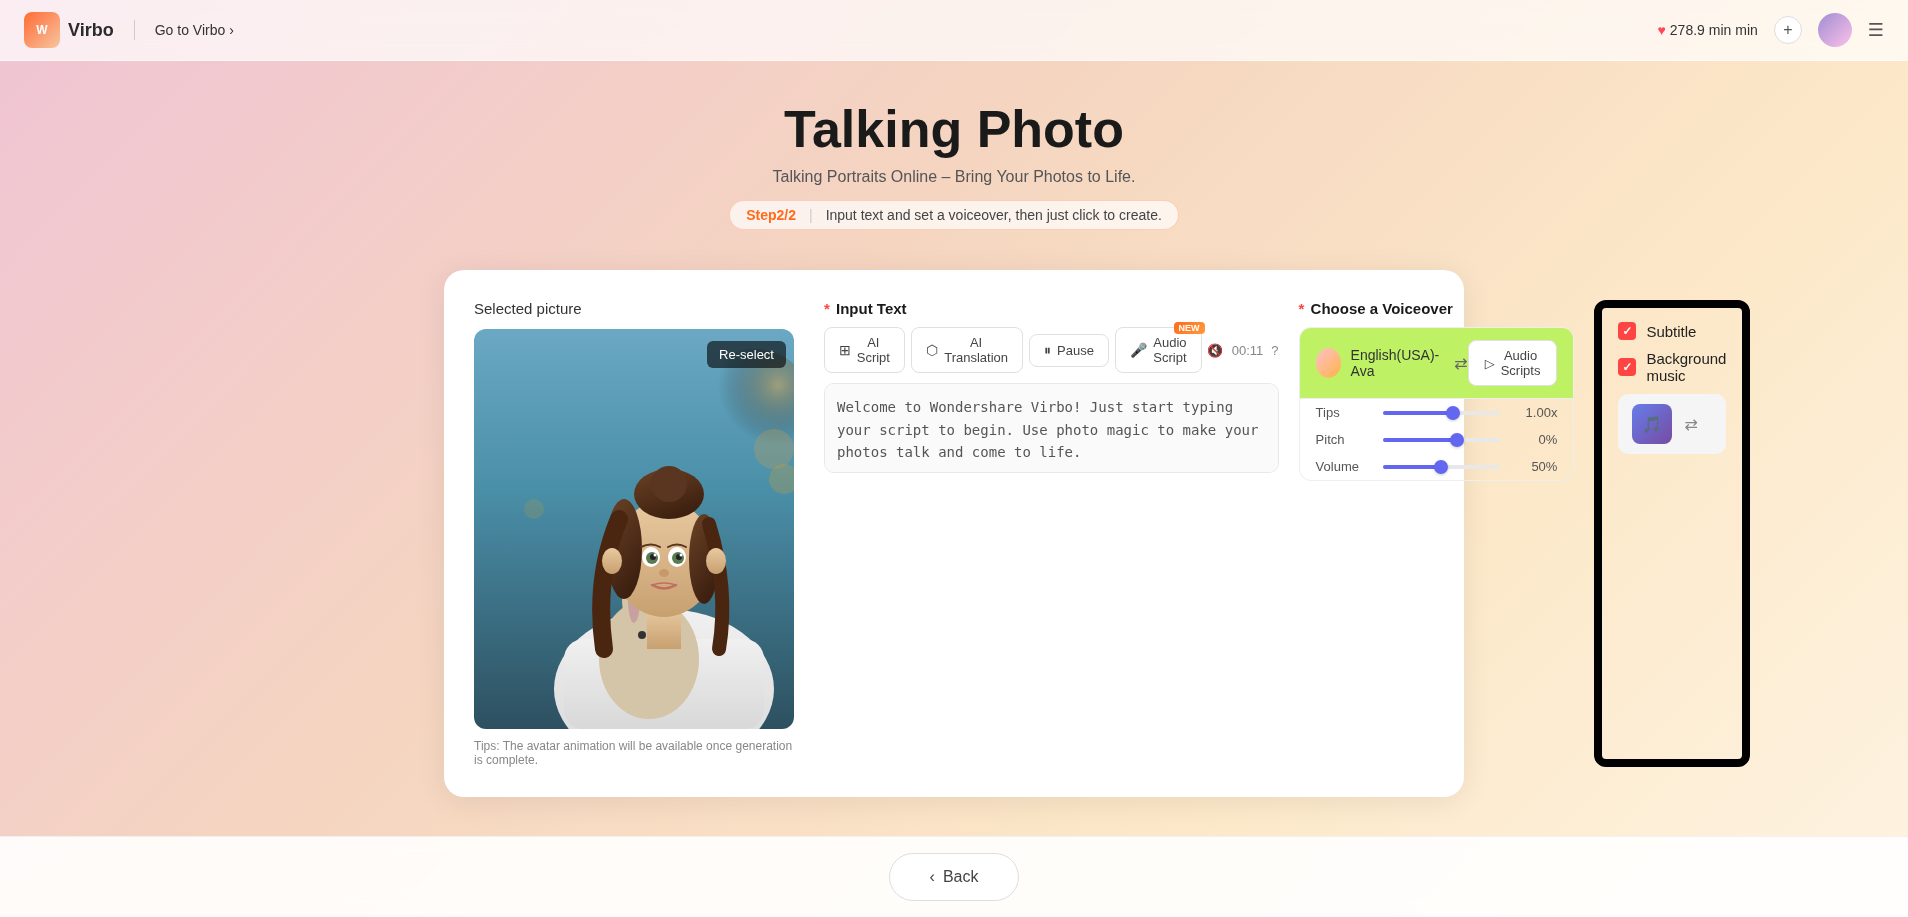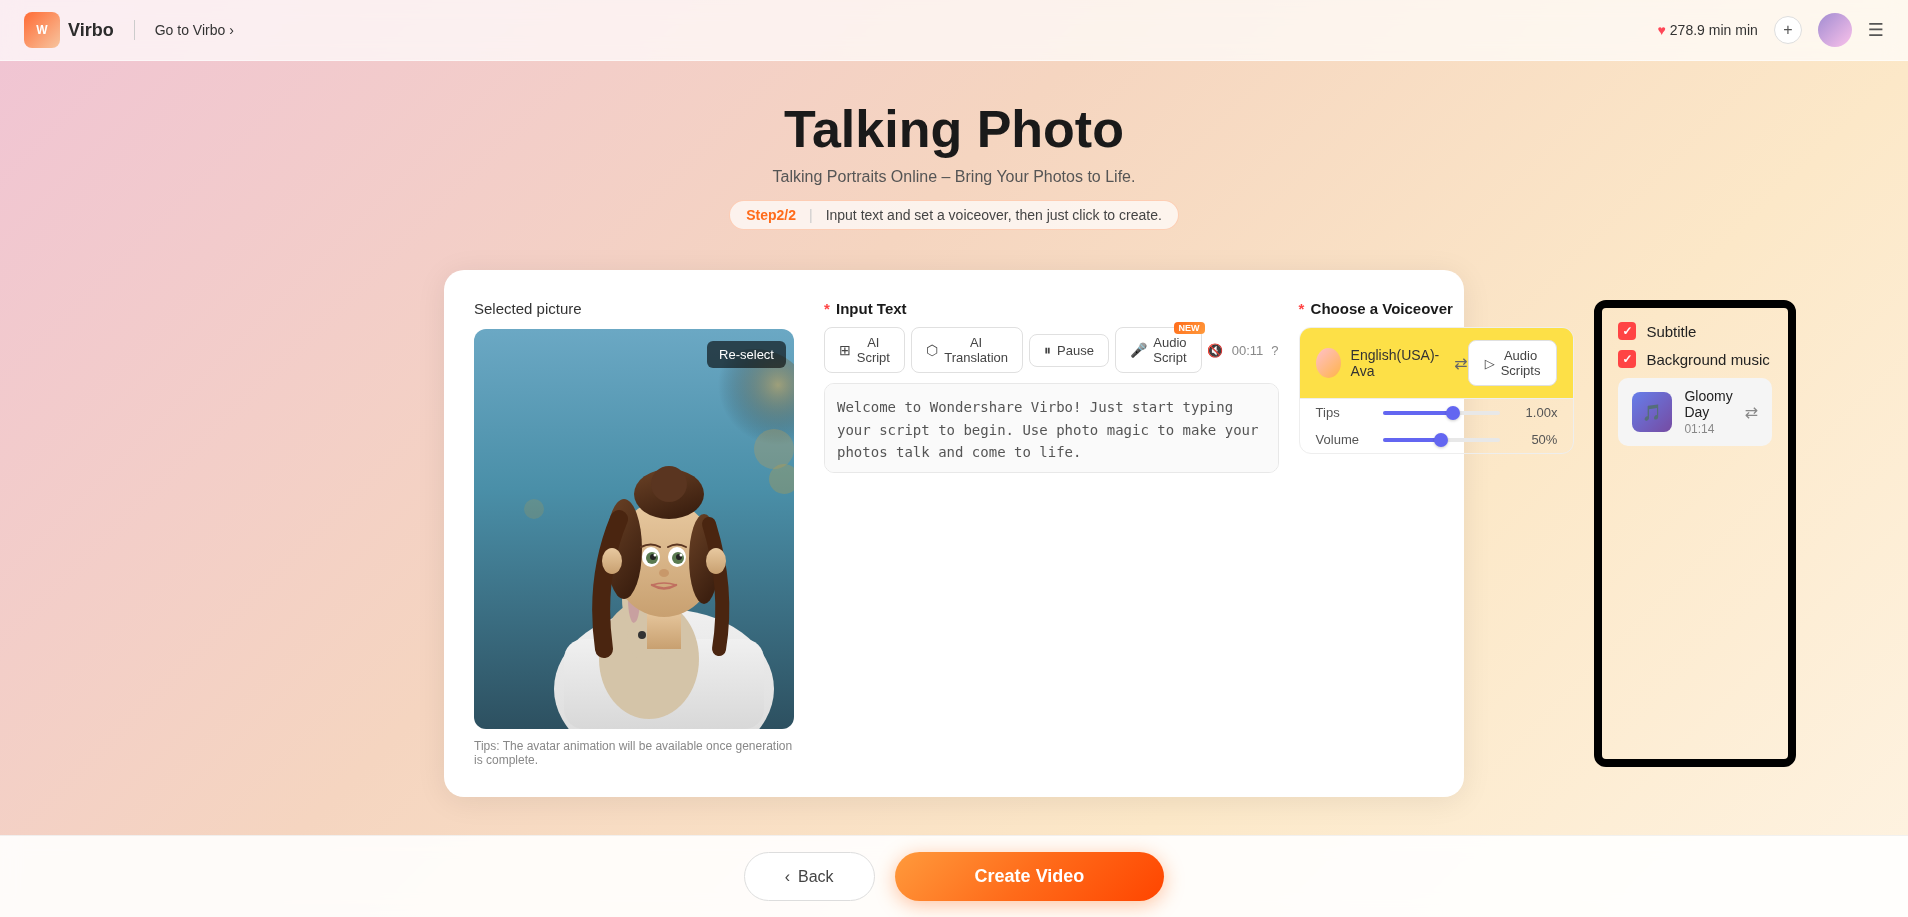--- a/index.html
+++ b/index.html
@@ -265,21 +265,21 @@
     .voiceover-section {
       border: 1px solid #eee;
       border-radius: 12px;
       overflow: hidden;
     }
     .voiceover-header {
       display: flex;
       align-items: center;
       justify-content: flex-end;
       padding: 12px 16px;
-      background: #fde047;
+      background: #bef264;
       border-bottom: 1px solid #eee;
     }
     .voice-selector {
       display: flex;
       align-items: center;
       gap: 10px;
     }
     .voice-avatar {
       width: 30px;
       height: 30px;
@@ -654,20 +654,28 @@
 
           <div class="slider-row">
             <span class="slider-label">Tips</span>
             <div class="slider-track">
               <div class="slider-fill" style="width: 60%;"></div>
               <div class="slider-thumb" style="left: 60%;"></div>
             </div>
             <span class="slider-value">1.00x</span>
           </div>
 
+          <div class="slider-row">
+            <span class="slider-label">Pitch</span>
+            <div class="slider-track">
+              <div class="slider-fill" style="width: 63%;"></div>
+              <div class="slider-thumb" style="left: 63%;"></div>
+            </div>
+            <span class="slider-value">0%</span>
+          </div>
 
           <div class="slider-row">
             <span class="slider-label">Volume</span>
             <div class="slider-track">
               <div class="slider-fill" style="width: 50%;"></div>
               <div class="slider-thumb" style="left: 50%;"></div>
             </div>
             <span class="slider-value">50%</span>
           </div>
         </div>
@@ -677,31 +685,26 @@
         <div class="checkbox-row">
           <div class="checkbox-custom"></div>
           <span class="checkbox-label">Subtitle</span>
         </div>
         <div class="checkbox-row">
           <div class="checkbox-custom"></div>
           <span class="checkbox-label">Background music</span>
         </div>
         <div class="music-item">
           <div class="music-thumb">🎵</div>
-          <div class="music-info">
-            <div class="music-title">Gloomy Day</div>
-            <div class="music-duration">01:14</div>
-          </div>
           <span class="music-swap">⇄</span>
         </div>
       </div>
 
     </div>
   </div>
 </div>
 
 <div class="bottom-bar">
   <button class="back-btn">
     <span>‹</span>
     <span>Back</span>
   </button>
-  <button class="create-btn">Create Video</button>
 </div>
 
 </body></html>

